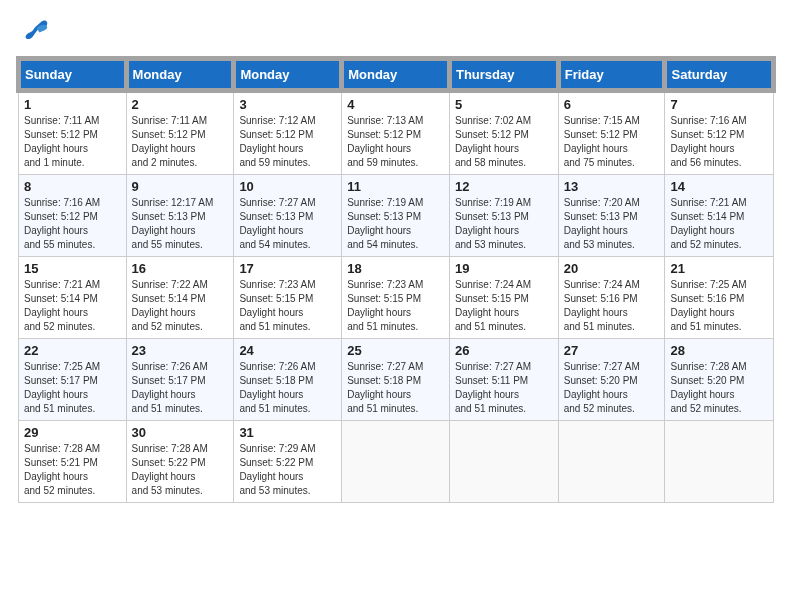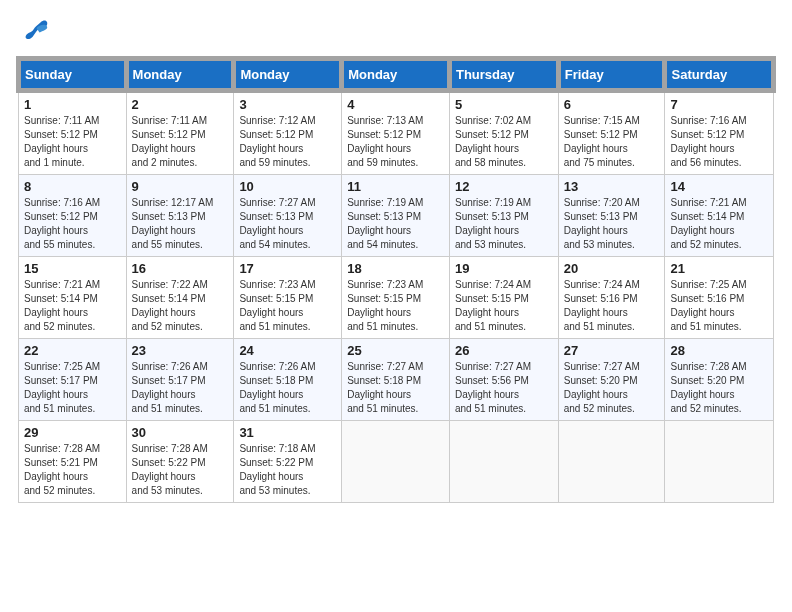--- a/index.html
+++ b/index.html
@@ -218,21 +218,21 @@
         <td>
           <span class="day-number">24</span>
           <div class="day-detail"><span>Sunrise: 7:26 AM</span><br><span>Sunset: 5:18 PM</span><br><span>Daylight hours</span><br><span>and 51 minutes.</span></div>
         </td>
         <td>
           <span class="day-number">25</span>
           <div class="day-detail"><span>Sunrise: 7:27 AM</span><br><span>Sunset: 5:18 PM</span><br><span>Daylight hours</span><br><span>and 51 minutes.</span></div>
         </td>
         <td>
           <span class="day-number">26</span>
-          <div class="day-detail"><span>Sunrise: 7:27 AM</span><br><span>Sunset: 5:56 PM</span><br><span>Daylight hours</span><br><span>and 51 minutes.</span></div>
+          <div class="day-detail"><span>Sunrise: 7:27 AM</span><br><span>Sunset: 5:11 PM</span><br><span>Daylight hours</span><br><span>and 51 minutes.</span></div>
         </td>
         <td>
           <span class="day-number">27</span>
           <div class="day-detail"><span>Sunrise: 7:27 AM</span><br><span>Sunset: 5:20 PM</span><br><span>Daylight hours</span><br><span>and 52 minutes.</span></div>
         </td>
         <td>
           <span class="day-number">28</span>
           <div class="day-detail"><span>Sunrise: 7:28 AM</span><br><span>Sunset: 5:20 PM</span><br><span>Daylight hours</span><br><span>and 52 minutes.</span></div>
         </td>
       </tr>
@@ -240,21 +240,21 @@
         <td>
           <span class="day-number">29</span>
           <div class="day-detail"><span>Sunrise: 7:28 AM</span><br><span>Sunset: 5:21 PM</span><br><span>Daylight hours</span><br><span>and 52 minutes.</span></div>
         </td>
         <td>
           <span class="day-number">30</span>
           <div class="day-detail"><span>Sunrise: 7:28 AM</span><br><span>Sunset: 5:22 PM</span><br><span>Daylight hours</span><br><span>and 53 minutes.</span></div>
         </td>
         <td>
           <span class="day-number">31</span>
-          <div class="day-detail"><span>Sunrise: 7:18 AM</span><br><span>Sunset: 5:22 PM</span><br><span>Daylight hours</span><br><span>and 53 minutes.</span></div>
+          <div class="day-detail"><span>Sunrise: 7:29 AM</span><br><span>Sunset: 5:22 PM</span><br><span>Daylight hours</span><br><span>and 53 minutes.</span></div>
         </td>
         <td class="empty-cell"></td>
         <td class="empty-cell"></td>
         <td class="empty-cell"></td>
         <td class="empty-cell"></td>
       </tr>
     </tbody>
 </table>
 
 </body></html>

